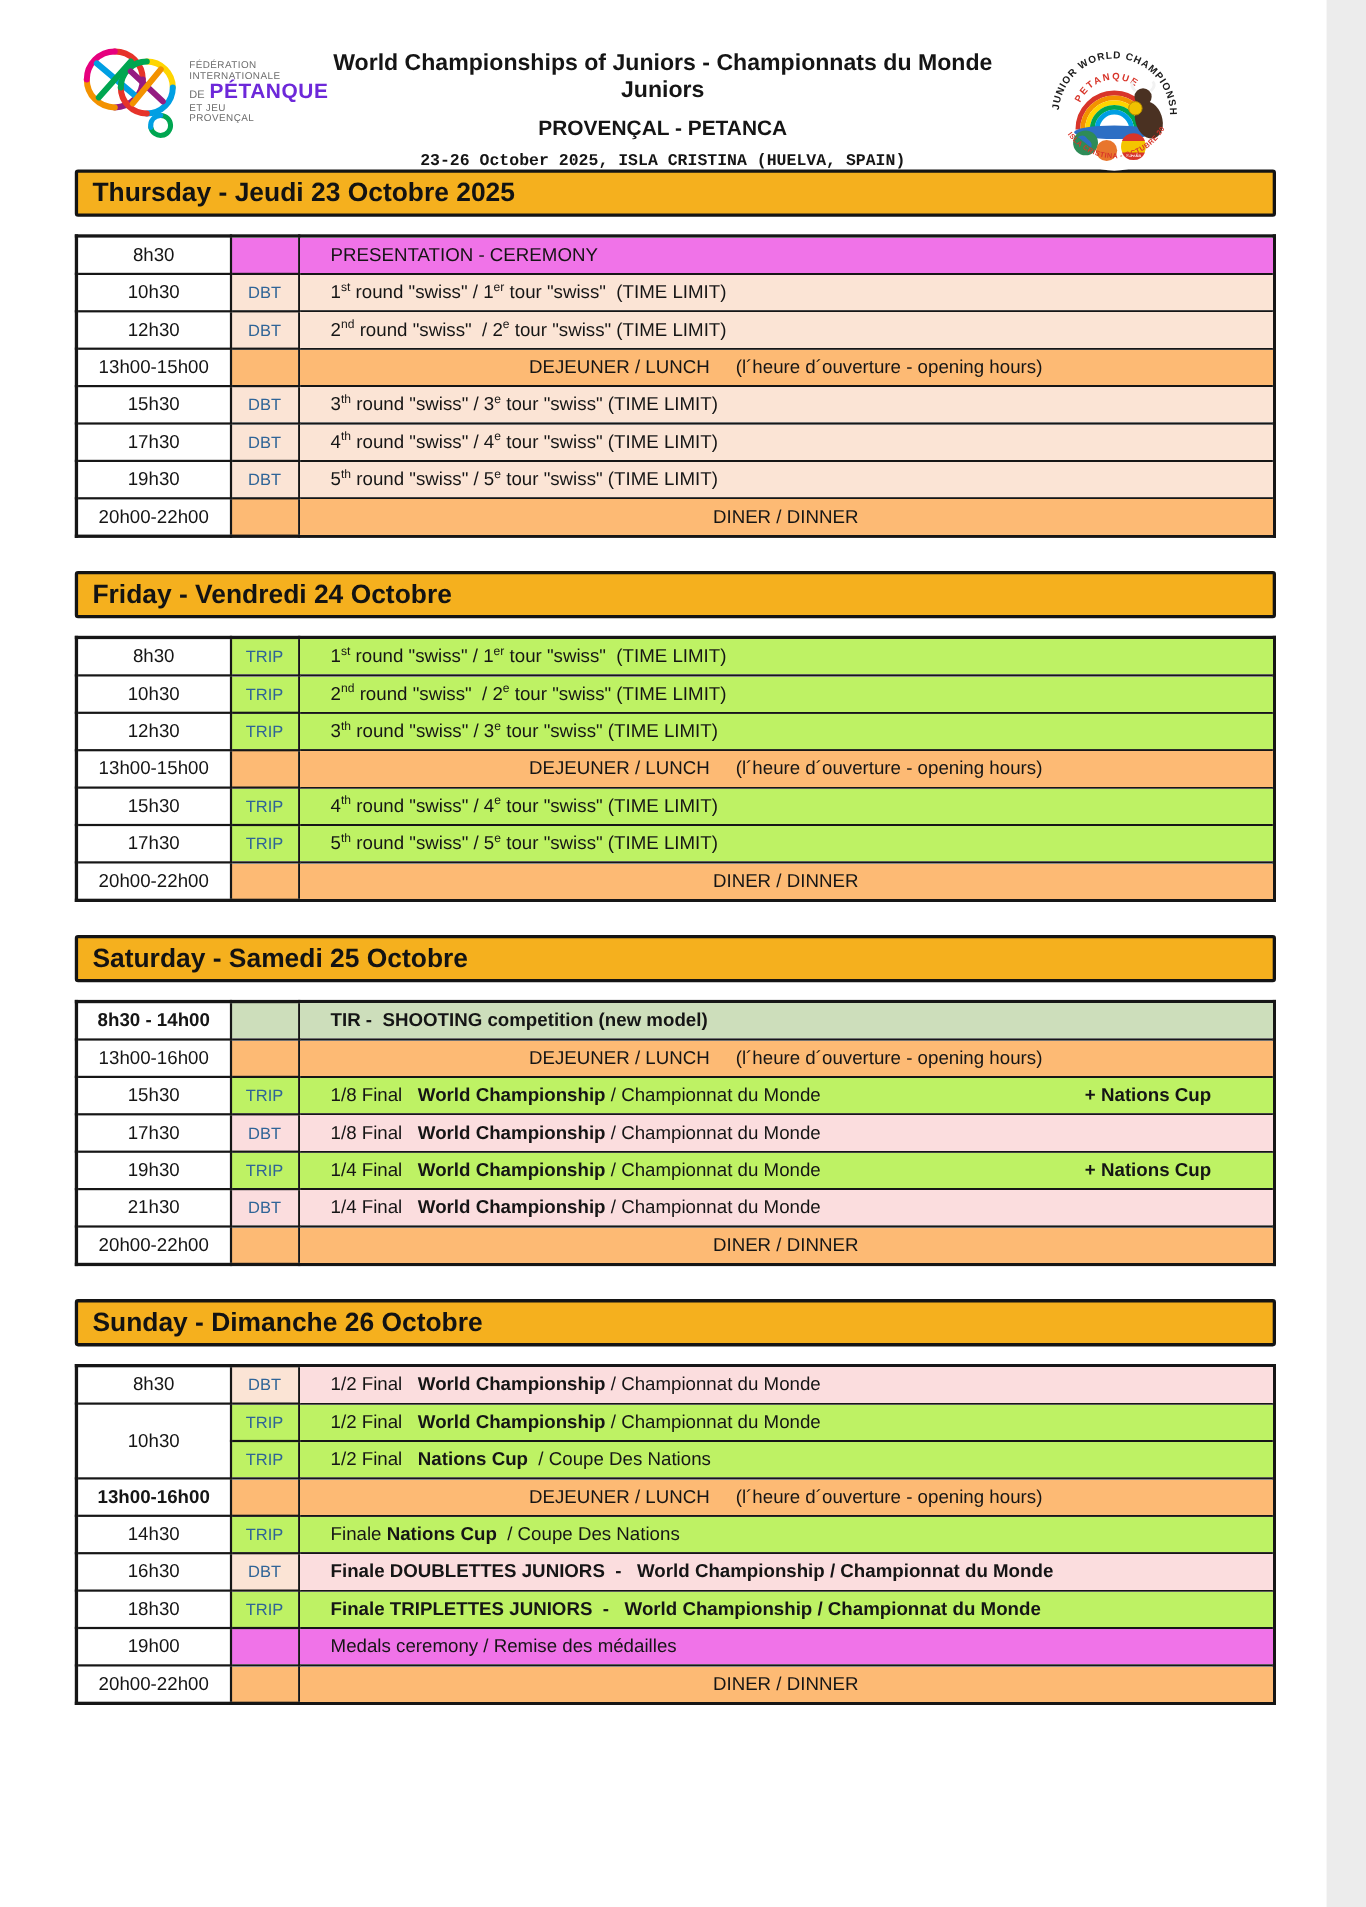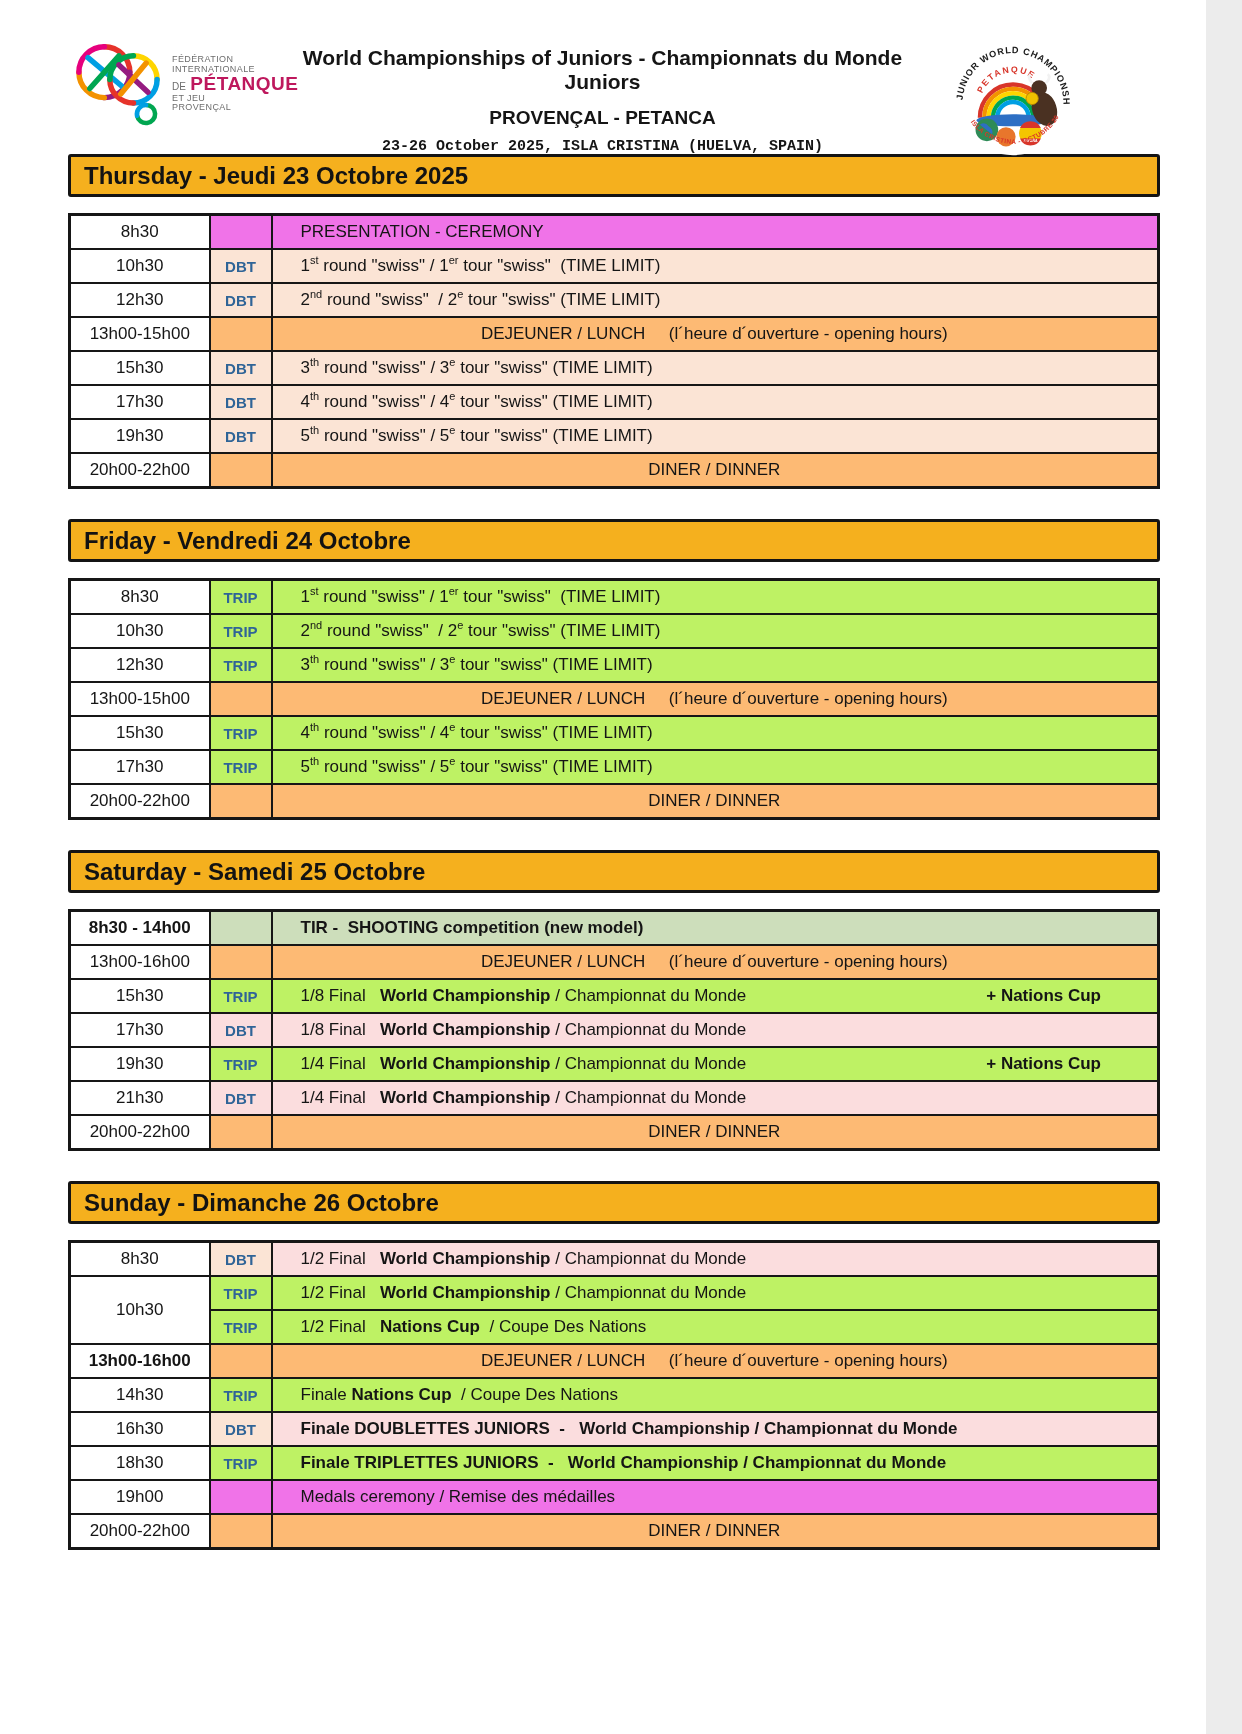--- a/index.html
+++ b/index.html
@@ -9,39 +9,39 @@
   .content{position:relative;margin-left:68px;width:1092px;padding-top:34px;}
 
   
   .hdr{display:flex;align-items:flex-start;height:120px;}
   .fipjp{display:flex;width:212px;flex:0 0 212px;align-items:center;}
   .fipjp svg{flex:0 0 100px;}
   .fipjp-txt{margin-left:4px;line-height:1.05;}
   .f-small{font-size:9px;color:#6d6d6d;letter-spacing:.4px;}
   .f-mid{white-space:nowrap;}
   .f-de{font-size:10px;color:#6d6d6d;}
-  .f-pet{font-size:19px;color:#be185d;font-weight:bold;letter-spacing:.5px;}
+  .f-pet{font-size:19px;color:#6d28d9;font-weight:bold;letter-spacing:.5px;}
   .titles{flex:1 1 auto;text-align:center;padding-top:12px;}
   .t1{font-size:21px;font-weight:bold;}
   .t2{font-size:19px;font-weight:bold;margin-top:13px;}
   .t3{font-size:15px;font-weight:bold;margin-top:9px;font-family:Liberation Mono, monospace;}
   .evlogo{width:235px;flex:0 0 235px;display:flex;justify-content:flex-start;padding-left:24px;box-sizing:border-box;}
 
   
   .day-section{margin-bottom:30px;}
   .day-header{height:37px;background:#F5B01E;border:3px solid #141414;border-radius:3px;
       font-weight:bold;font-size:24px;line-height:37px;padding-left:13px;color:#131313;
       margin-bottom:16px;}
   table.sched{width:100%;border-collapse:collapse;border:3px solid #161616;table-layout:fixed;background:#fff;}
   col.c-time{width:140px}
   col.c-tag{width:62px}
   td{border:2px solid #161616;height:30px;overflow:hidden;vertical-align:middle;}
   td.time{text-align:center;font-size:17px;background:#fff;}
   td.time.tbold{font-weight:bold;}
-  td.tag{text-align:center;font-weight:bold;font-size:15px;color:#2F6497;}
+  td.tag{text-align:center;font-weight:normal;font-size:15px;color:#2F6497;}
   td.desc{font-size:17px;padding-left:28px;white-space:pre;position:relative;}
   td.desc.center{text-align:center;padding-left:0;}
   .b{font-weight:bold;}
   sup{font-size:11px;line-height:0;}
   .right-label{position:absolute;right:56px;top:50%;transform:translateY(-50%);font-weight:bold;font-size:17px;}
   .bg-magenta{background:#F073E8;}
   .bg-peach{background:#FBE4D5;}
   .bg-blue{background:#bef264;}
   .bg-pink{background:#FBDDDE;}
   .bg-green{background:#CDDEBB;margin-left:25px;}

